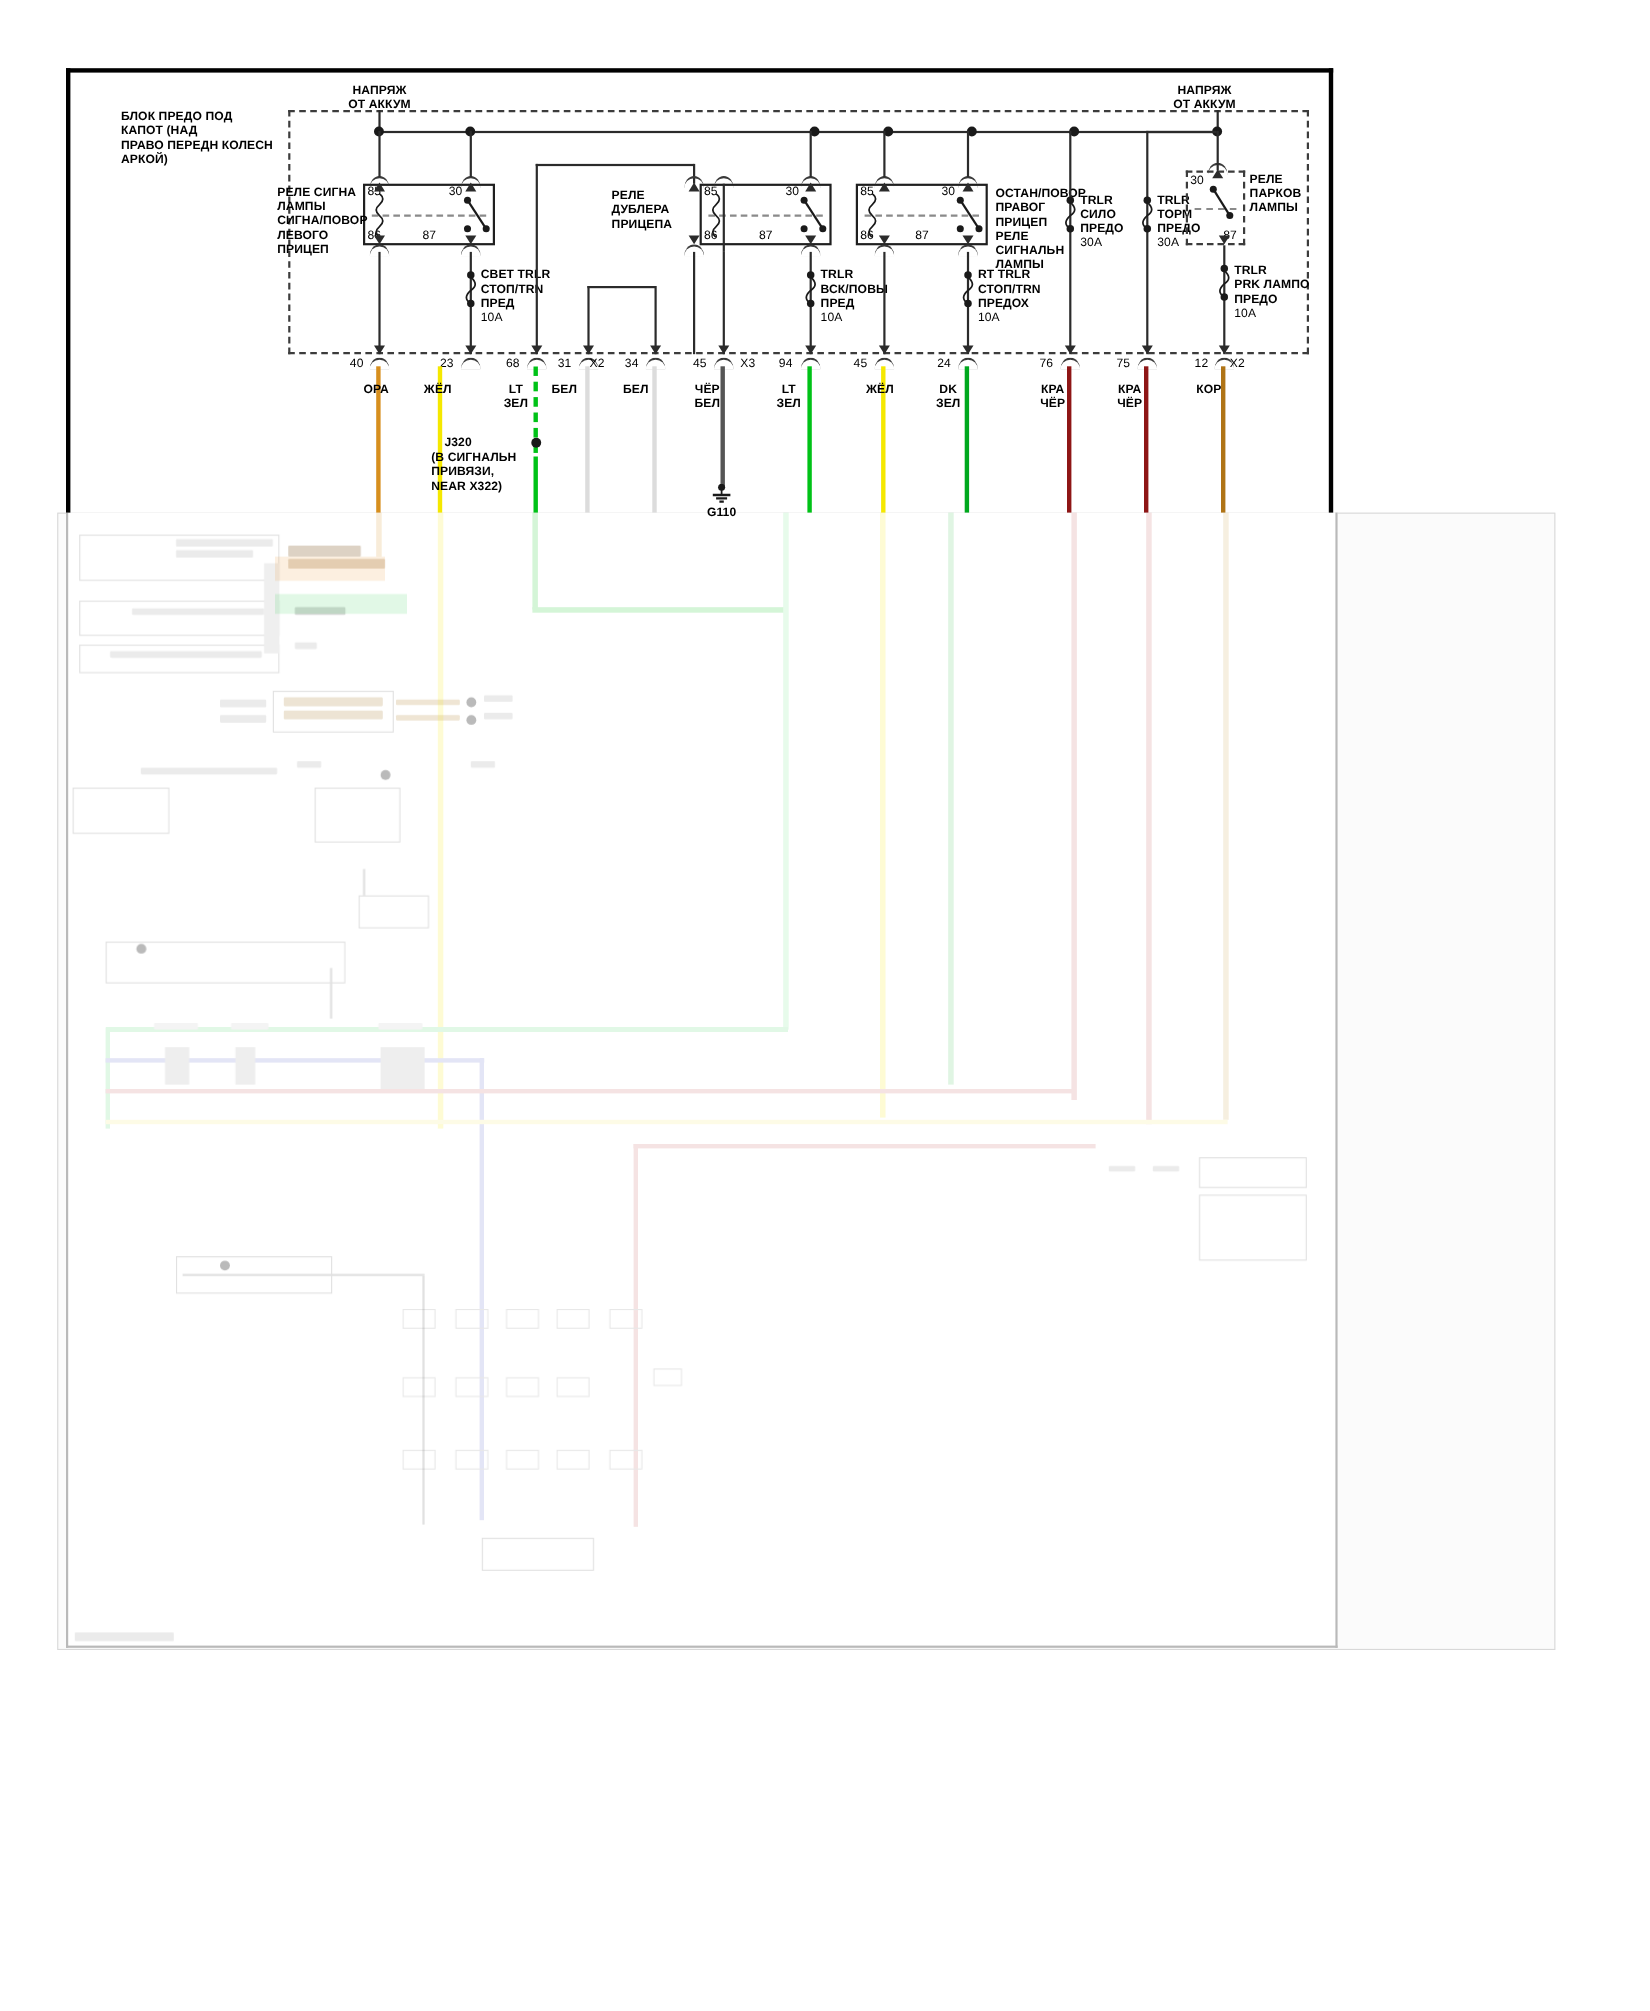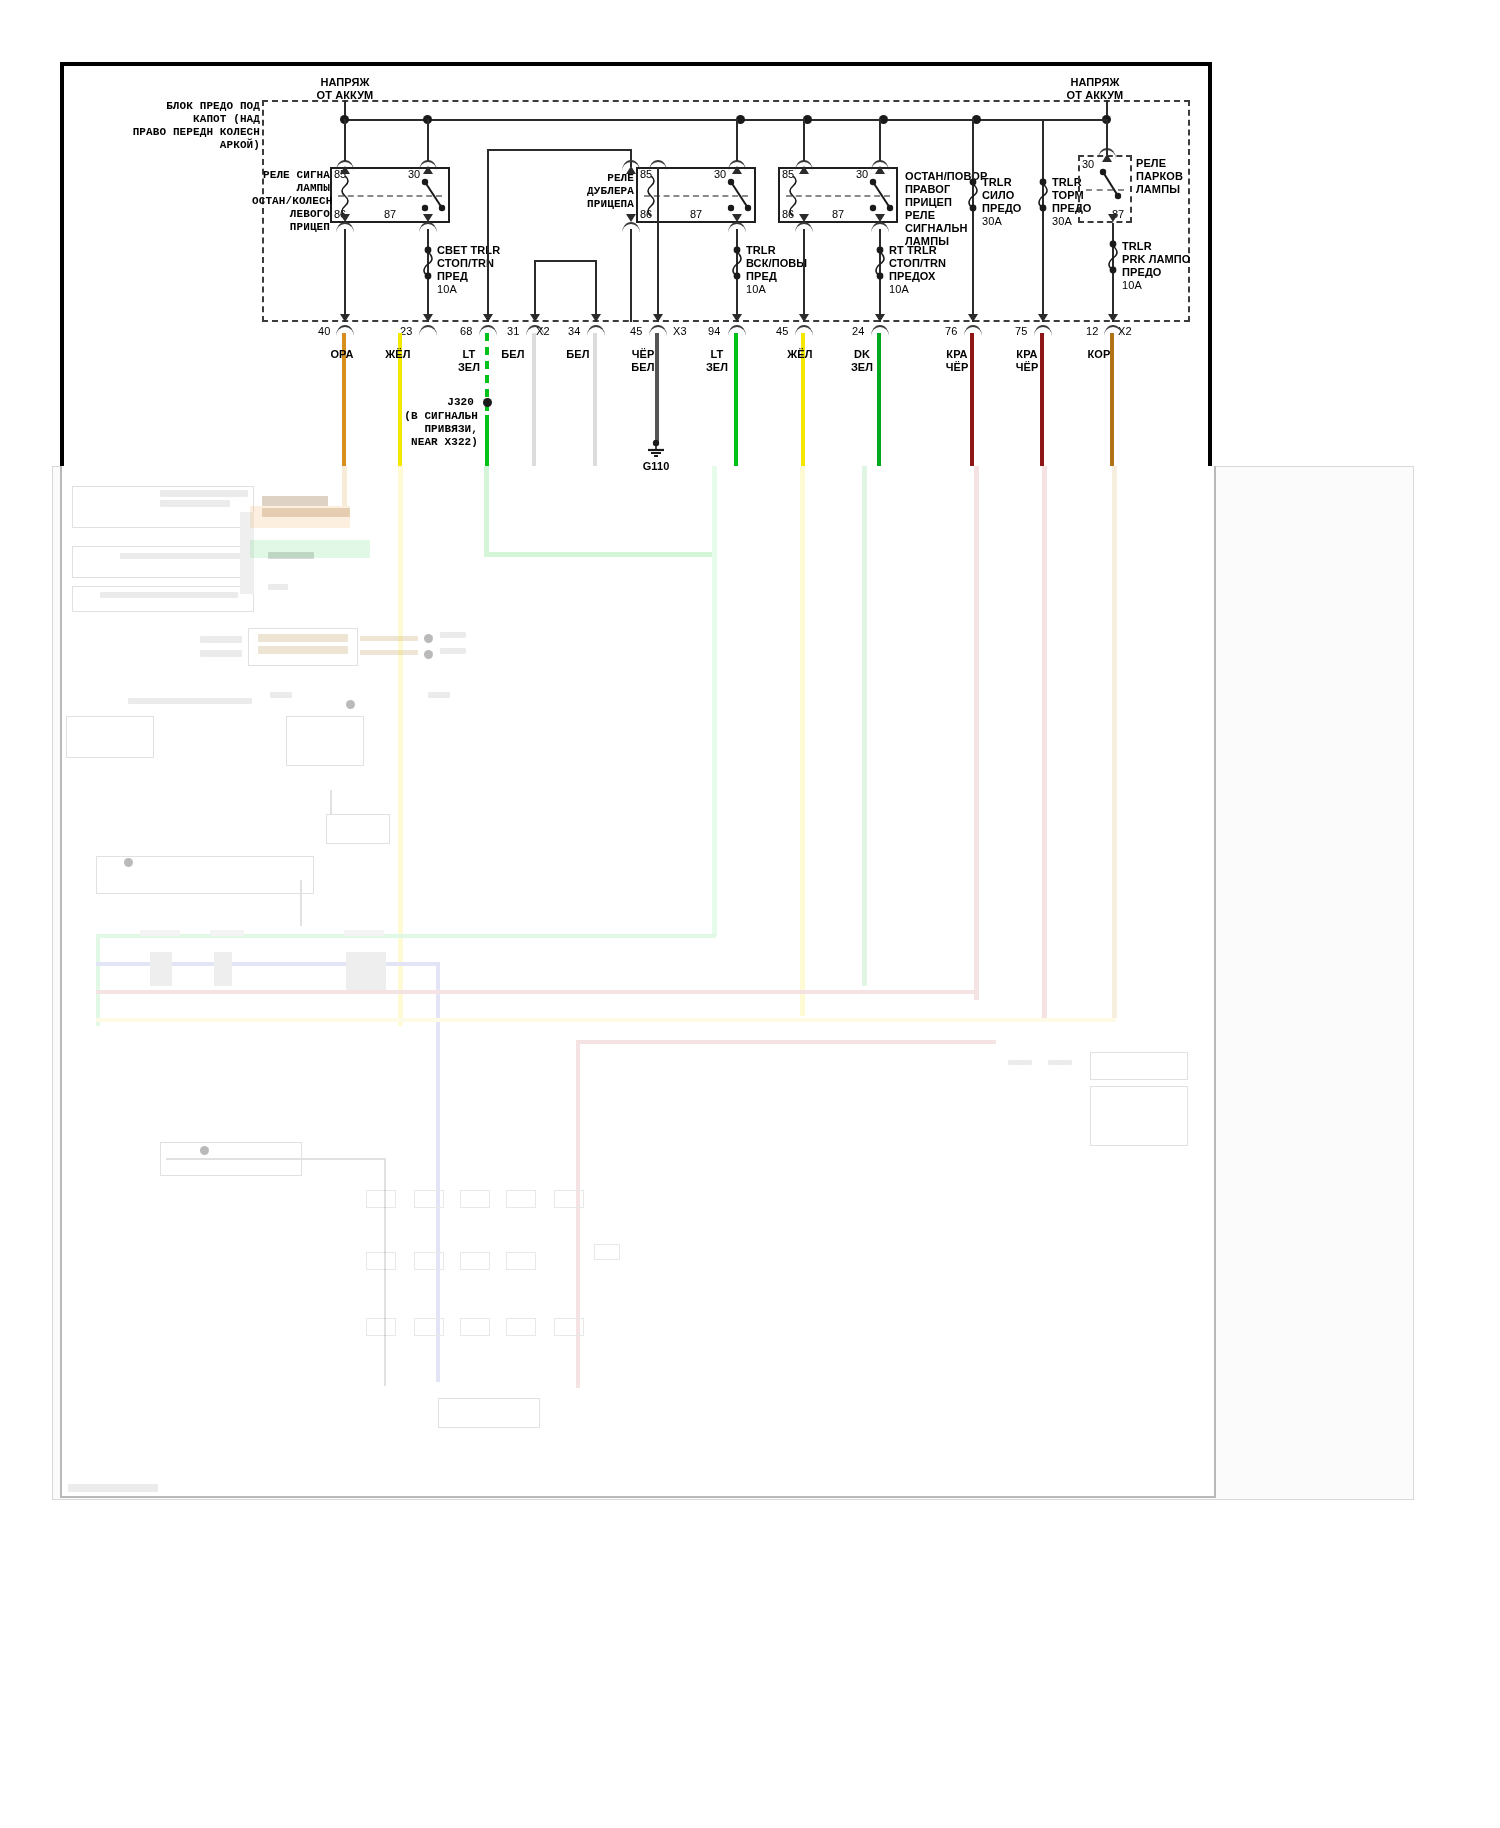--- a/index.html
+++ b/index.html
@@ -22,21 +22,21 @@
   .v{width:2px;}
   .h{height:2px;}
 
   .node{position:absolute;width:9px;height:9px;border-radius:50%;background:#1a1a1a;}
 
   .relay{position:absolute;border:2px solid #1f1f1f;box-sizing:border-box;background:transparent;}
   .relay .mid{position:absolute;left:6px;right:6px;top:50%;border-top:2px dashed #8a8a8a;}
 
   .txt{position:absolute;color:#000;font-size:11px;line-height:13px;letter-spacing:.1px;white-space:pre;}
   .b{font-weight:bold;}
-  .r{text-align:right;font-family:Liberation Mono, monospace;}
+  .r{}
   .c{text-align:center;}
   .pin{position:absolute;font-size:11px;color:#000;}
 
   .arrow{position:absolute;width:0;height:0;border-left:5px solid transparent;border-right:5px solid transparent;}
   .arrow-dn{border-top:8px solid #2b2b2b;}
   .arrow-up{border-bottom:8px solid #2b2b2b;}
 
   
   .wire{position:absolute;width:4px;}
   .wire-dash{background-image:linear-gradient(#00c217 60%, rgba(255,255,255,0) 0%);background-size:4px 14px;background-repeat:repeat-y;}
@@ -191,21 +191,21 @@
   <div class="node" style="left:803px;top:115px;"></div>
   <div class="node" style="left:879px;top:115px;"></div>
   <div class="node" style="left:972px;top:115px;"></div>
   <div class="node" style="left:1102px;top:115px;"></div>
 
   <div class="relay" style="left:330px;top:167px;width:120px;height:56px;">
     <div class="mid"></div>
   </div>
   <div class="txt b r" style="left:252px;top:169px;width:78px;">РЕЛЕ СИГНА
 ЛАМПЫ
-ОСТАН/КОЛЕСН
+СИГНА/ПОВОР
 ЛЕВОГО
 ПРИЦЕП</div>
   <div class="pin" style="left:334px;top:168px;">85</div>
   <div class="pin" style="left:334px;top:208px;">86</div>
   <div class="pin" style="left:408px;top:168px;">30</div>
   <div class="pin" style="left:384px;top:208px;">87</div>
 
   <svg style="position:absolute;left:340px;top:176px;" width="10" height="40">
     <path d="M5 0 q6 5 0 10 q-6 5 0 10 q6 5 0 10 q-6 5 0 10" stroke="#1a1a1a" fill="none" stroke-width="1.6"></path>
   </svg>

